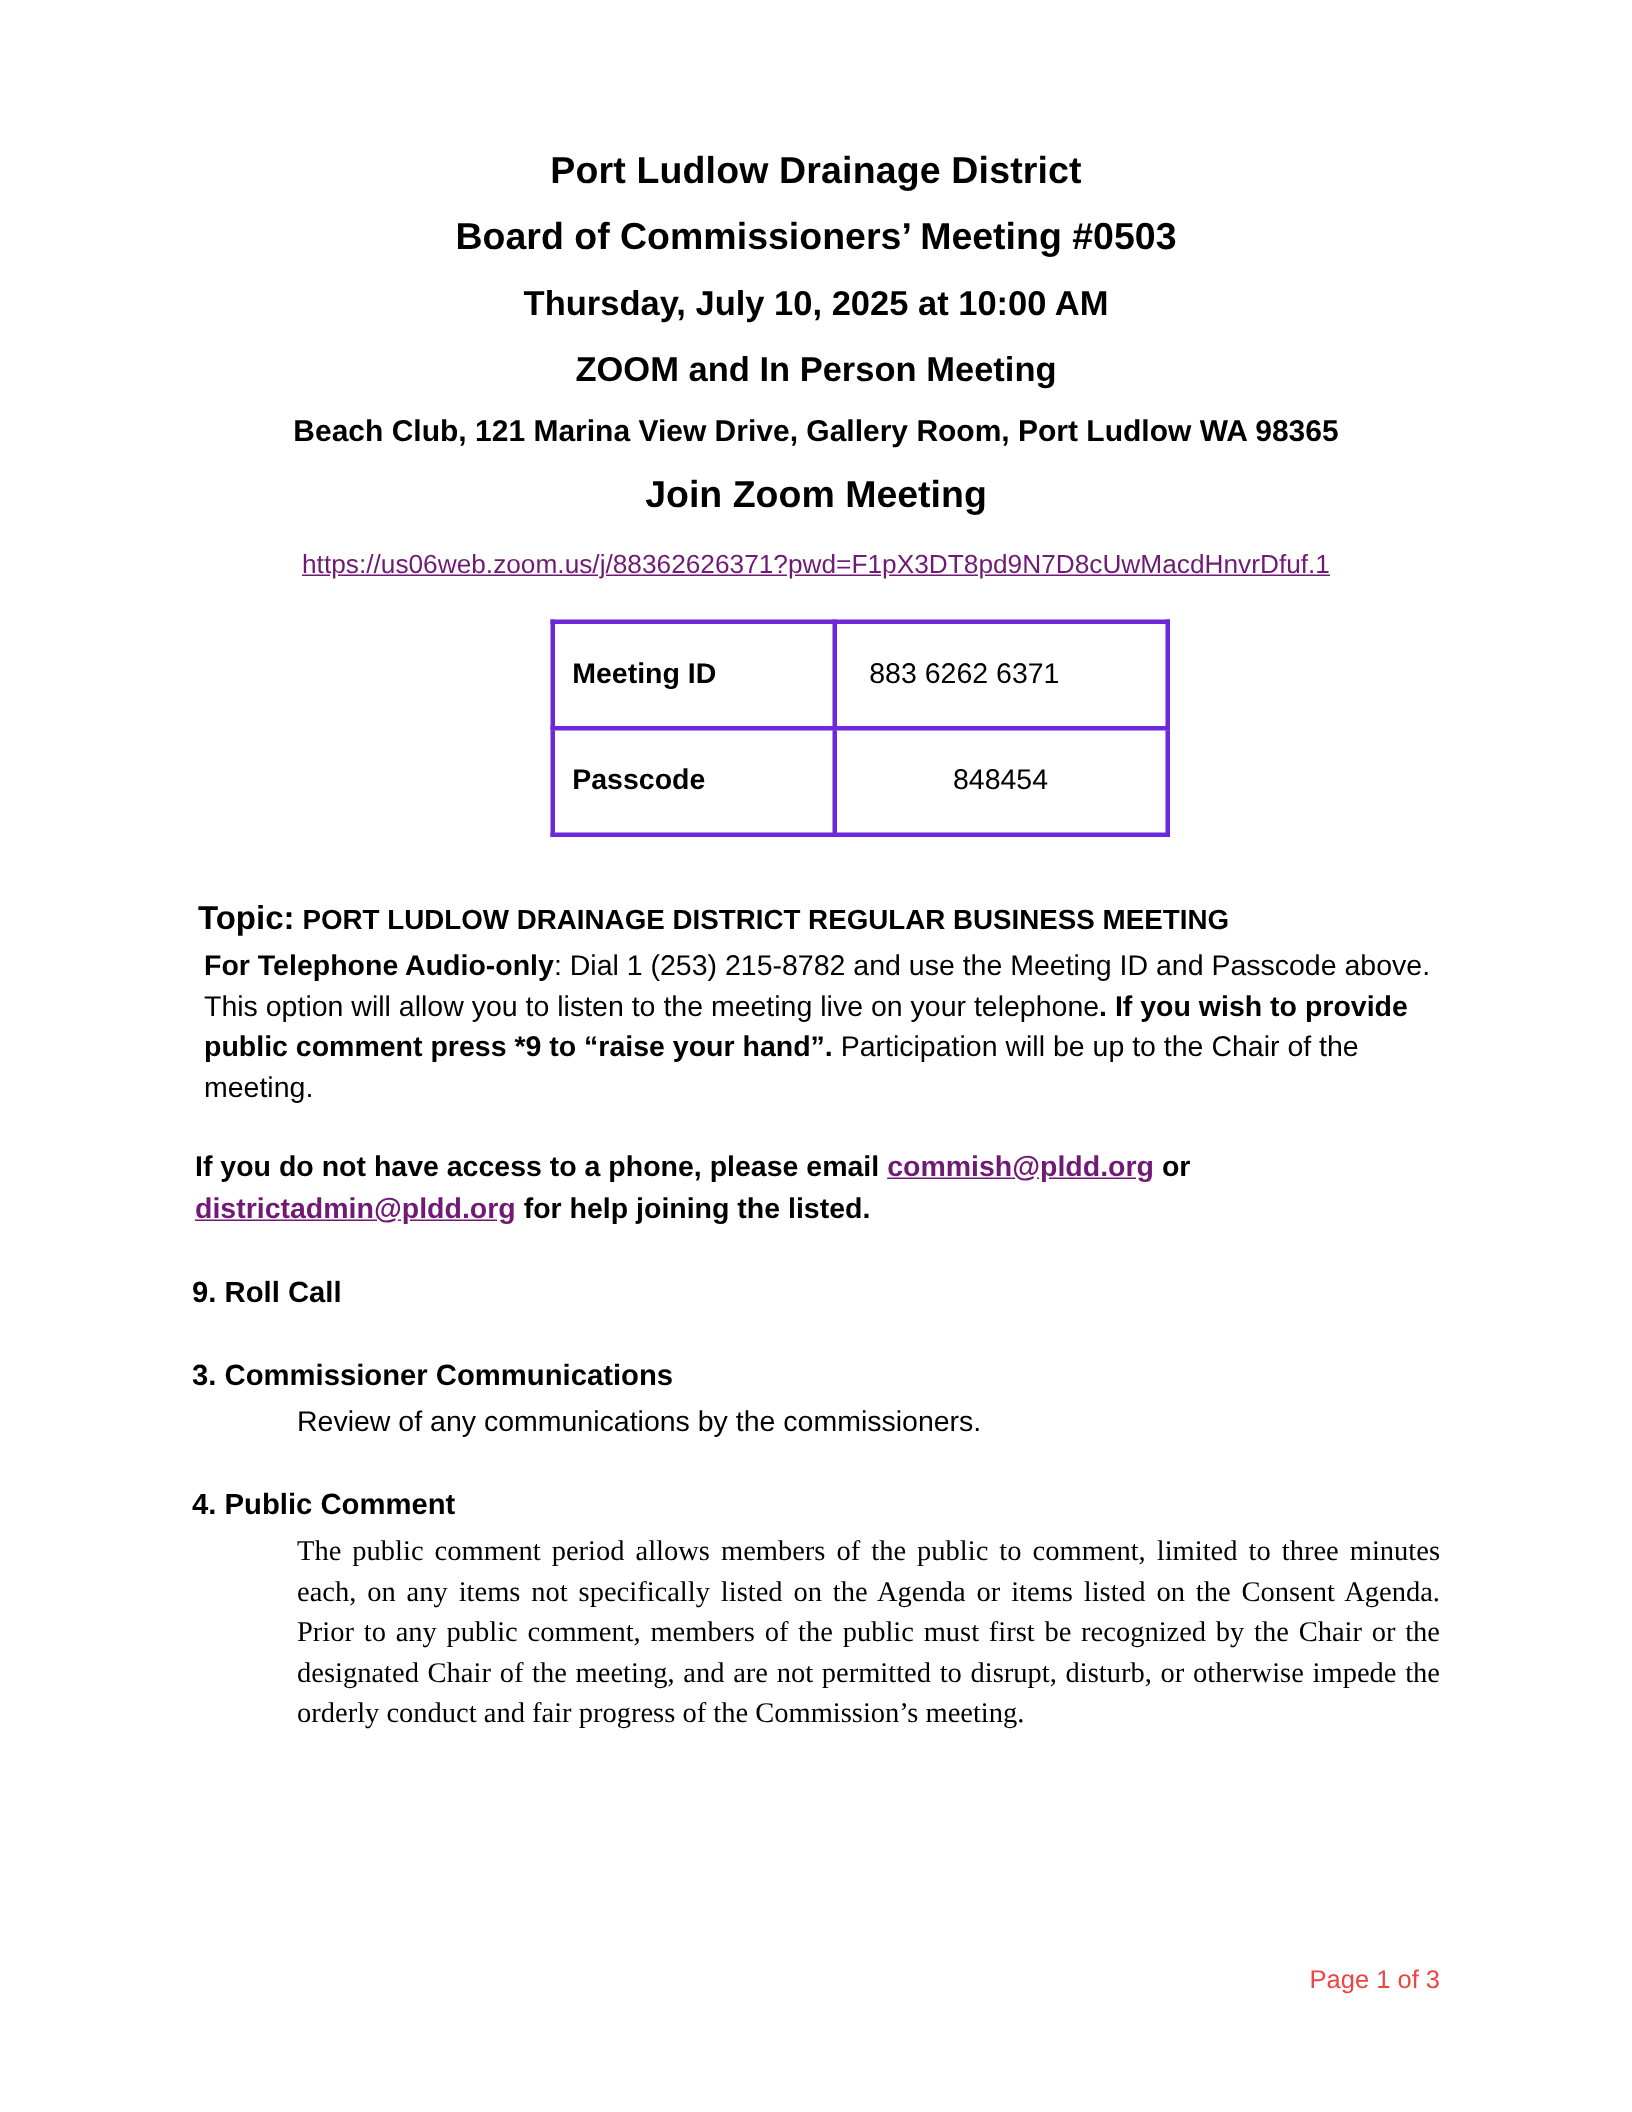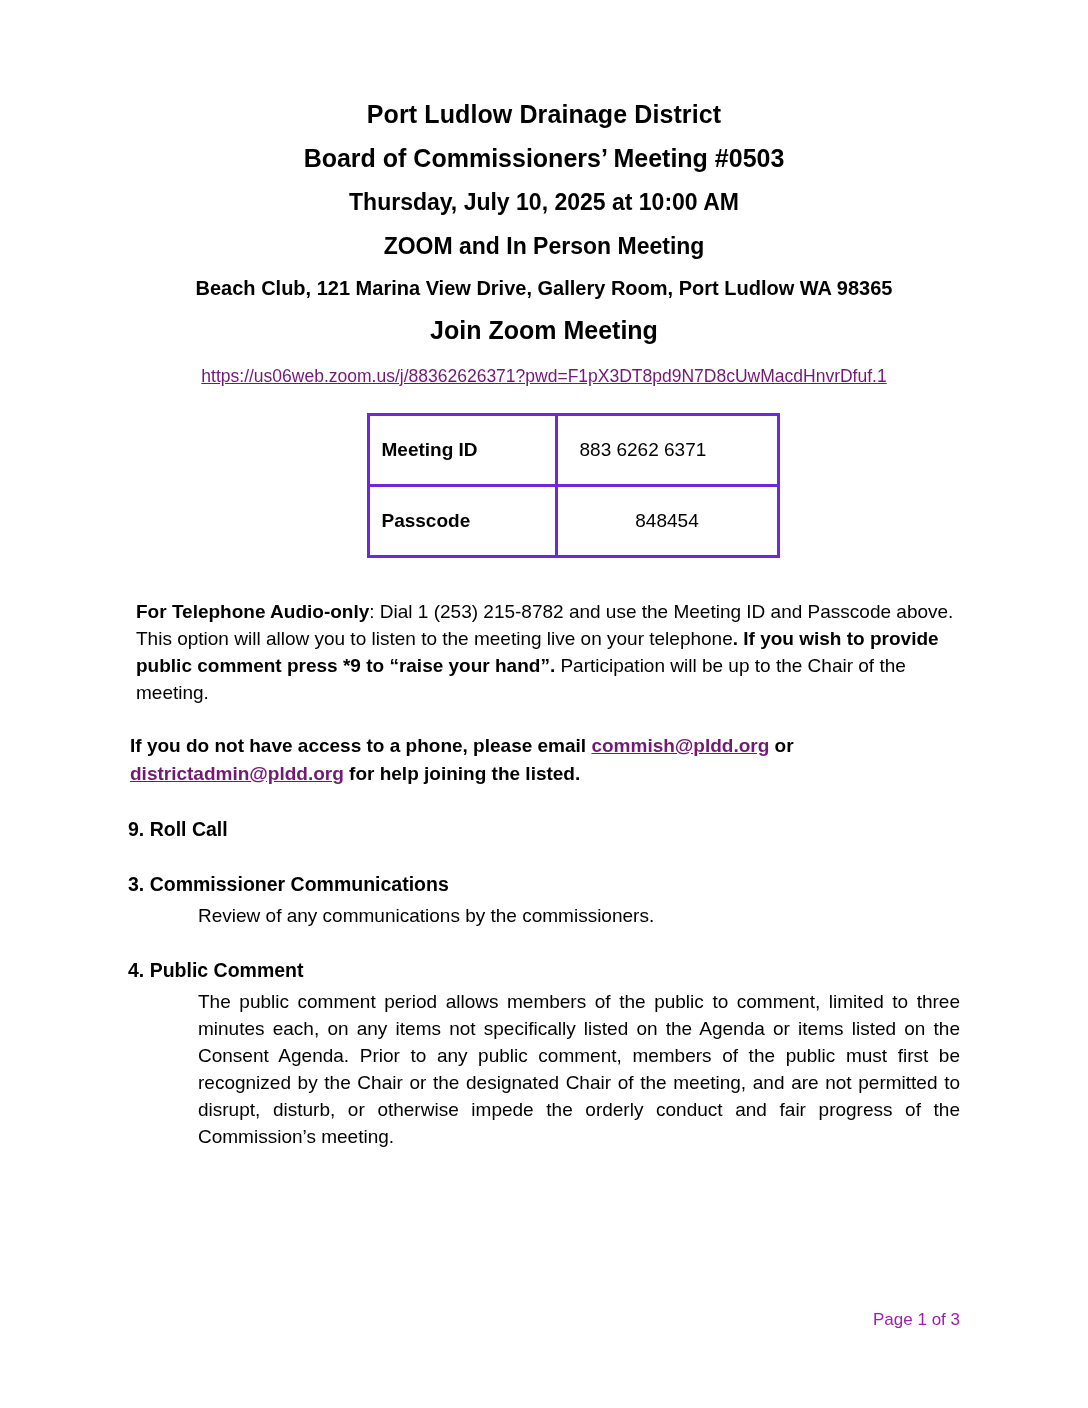--- a/index.html
+++ b/index.html
@@ -121,29 +121,30 @@
   }
   .item-body {
     margin-top: 4px;
     margin-left: 70px;
     font-size: 19px;
     line-height: 27px;
     max-width: 765px;
   }
   .item-body.justify {
     text-align: justify;
+    font-family: Liberation Serif, serif;
   }
 
   
   .footer {
     position: absolute;
     right: 128px;
     bottom: 78px;
     font-size: 17px;
-    color: #a21caf;
+    color: #ef4444;
   }
 </style>
 </head>
 <body>
 
 <div class="page">
 
   <div class="heading">
     <div class="h-line-1">Port Ludlow Drainage District</div>
     <div class="h-line-2">Board of Commissioners’ Meeting #0503</div>
@@ -167,20 +168,24 @@
       <tr>
         <td class="k">Passcode</td>
         <td class="v">848454</td>
       </tr>
     </tbody>
       </table>
   </div>
 
   <div class="body">
 
+    <div class="topic-line">
+      <span class="topic-label">Topic:</span>
+      <span class="topic-text">PORT LUDLOW DRAINAGE DISTRICT REGULAR BUSINESS MEETING</span>
+    </div>
 
     <div class="telephone-para">
       <b>For Telephone Audio-only</b><span>: Dial 1 (253) 215-8782 and use the Meeting ID and Passcode above. This option will allow you to listen to the meeting live on your telephone</span><b>. If you wish to provide public comment press *9 to “raise your hand”.</b><span> Participation will be up to the Chair of the meeting.</span>
     </div>
 
     <div class="email-para">
       <span>If you do not have access to a phone, please email </span><a class="link" href="#">commish@pldd.org</a><span> or </span><a class="link" href="#">districtadmin@pldd.org</a><span> for help joining the listed.</span>
     </div>
 
 

